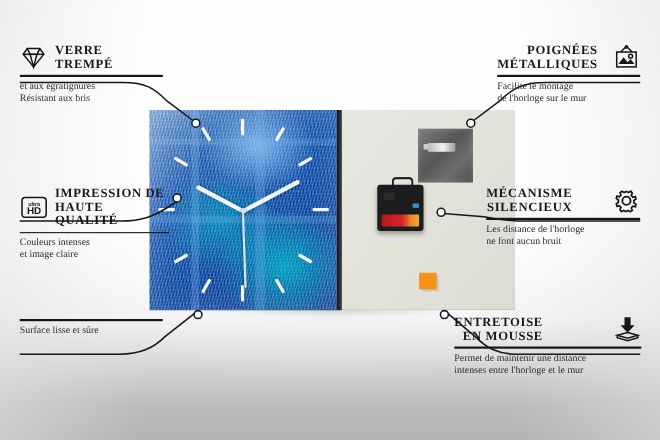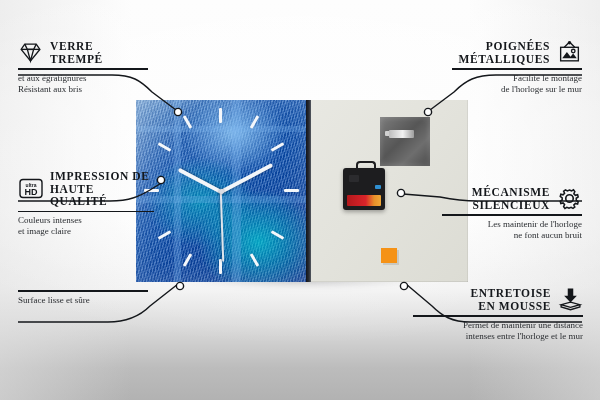--- a/index.html
+++ b/index.html
@@ -61,23 +61,23 @@
 
   
   .callout{position:absolute;z-index:5;}
   .co-head{display:flex;align-items:center;gap:7px;}
   .co-title{font-weight:bold;font-size:11.5px;letter-spacing:.6px;color:#15181c;line-height:12.5px;
     text-transform:uppercase;}
   .rule{height:1.6px;background:#14171b;margin:3px 0 3px;}
   .co-desc{font-size:9px;line-height:11px;color:#2a2d31;}
   .left .co-head{justify-content:flex-start;}
   .left .co-desc{text-align:left;}
-  .right .co-head{justify-content:flex-end;}
+  .right .co-head{justify-content:space-between;}
   .right .co-title{text-align:right;}
-  .right .co-desc{text-align:right;}
+  .right .co-desc{text-align:left;}
   .ico{width:25px;height:25px;flex:0 0 25px;display:block;}
   svg{display:block;overflow:visible;}
   .lines{position:absolute;inset:0;z-index:4;pointer-events:none;}
 </style>
 </head>
 <body>
 
 <div id="stage">
 
   <svg class="lines" width="600" height="400" viewBox="0 0 600 400">
@@ -204,37 +204,37 @@
           <circle cx="15.6" cy="10.6" r="1.7"></circle>
             </g>
           </svg>
       </span>
     </div>
     <div class="rule"></div>
     <div class="co-desc">Facilite le montage</div>
     <div class="co-desc">de l'horloge sur le mur</div>
   </div>
 
-  <div class="callout right" style="left:442px;top:186px;width:140px">
+  <div class="callout right" style="left:442px;top:170px;width:140px">
     <div class="co-head">
       <div>
         <div class="co-title">MÉCANISME</div>
         <div class="co-title">SILENCIEUX</div>
       </div>
       <span class="ico">
         <svg viewBox="0 0 24 24" width="25" height="25">
             <g fill="none" stroke="#14171b" stroke-width="1.6">
           <path d="M12 3.2 l2.2 1 2-1.2 1.4 1.9 -1 2.2 1.6 1.6 2.3-.6 .6 2.3-2 1.4 0 2.3 2 1.4-.6 2.3-2.3-.6-1.6 1.6 1 2.2-1.9 1.4-2-1.2-2.2 1-2.2-1-2 1.2-1.4-1.9 1-2.2-1.6-1.6-2.3 .6-.6-2.3 2-1.4 0-2.3-2-1.4 .6-2.3 2.3 .6 1.6-1.6-1-2.2 1.9-1.4 2 1.2z" transform="scale(.92) translate(1,1)"></path>
           <circle cx="12" cy="12" r="3.6"></circle>
             </g>
           </svg>
       </span>
     </div>
     <div class="rule"></div>
-    <div class="co-desc">Les maintenir de l'horloge</div>
+    <div class="co-desc">Les distance de l'horloge</div>
     <div class="co-desc">ne font aucun bruit</div>
   </div>
 
   <div class="callout right" style="left:413px;top:287px;width:170px">
     <div class="co-head">
       <div>
         <div class="co-title">ENTRETOISE</div>
         <div class="co-title">EN MOUSSE</div>
       </div>
       <span class="ico">

